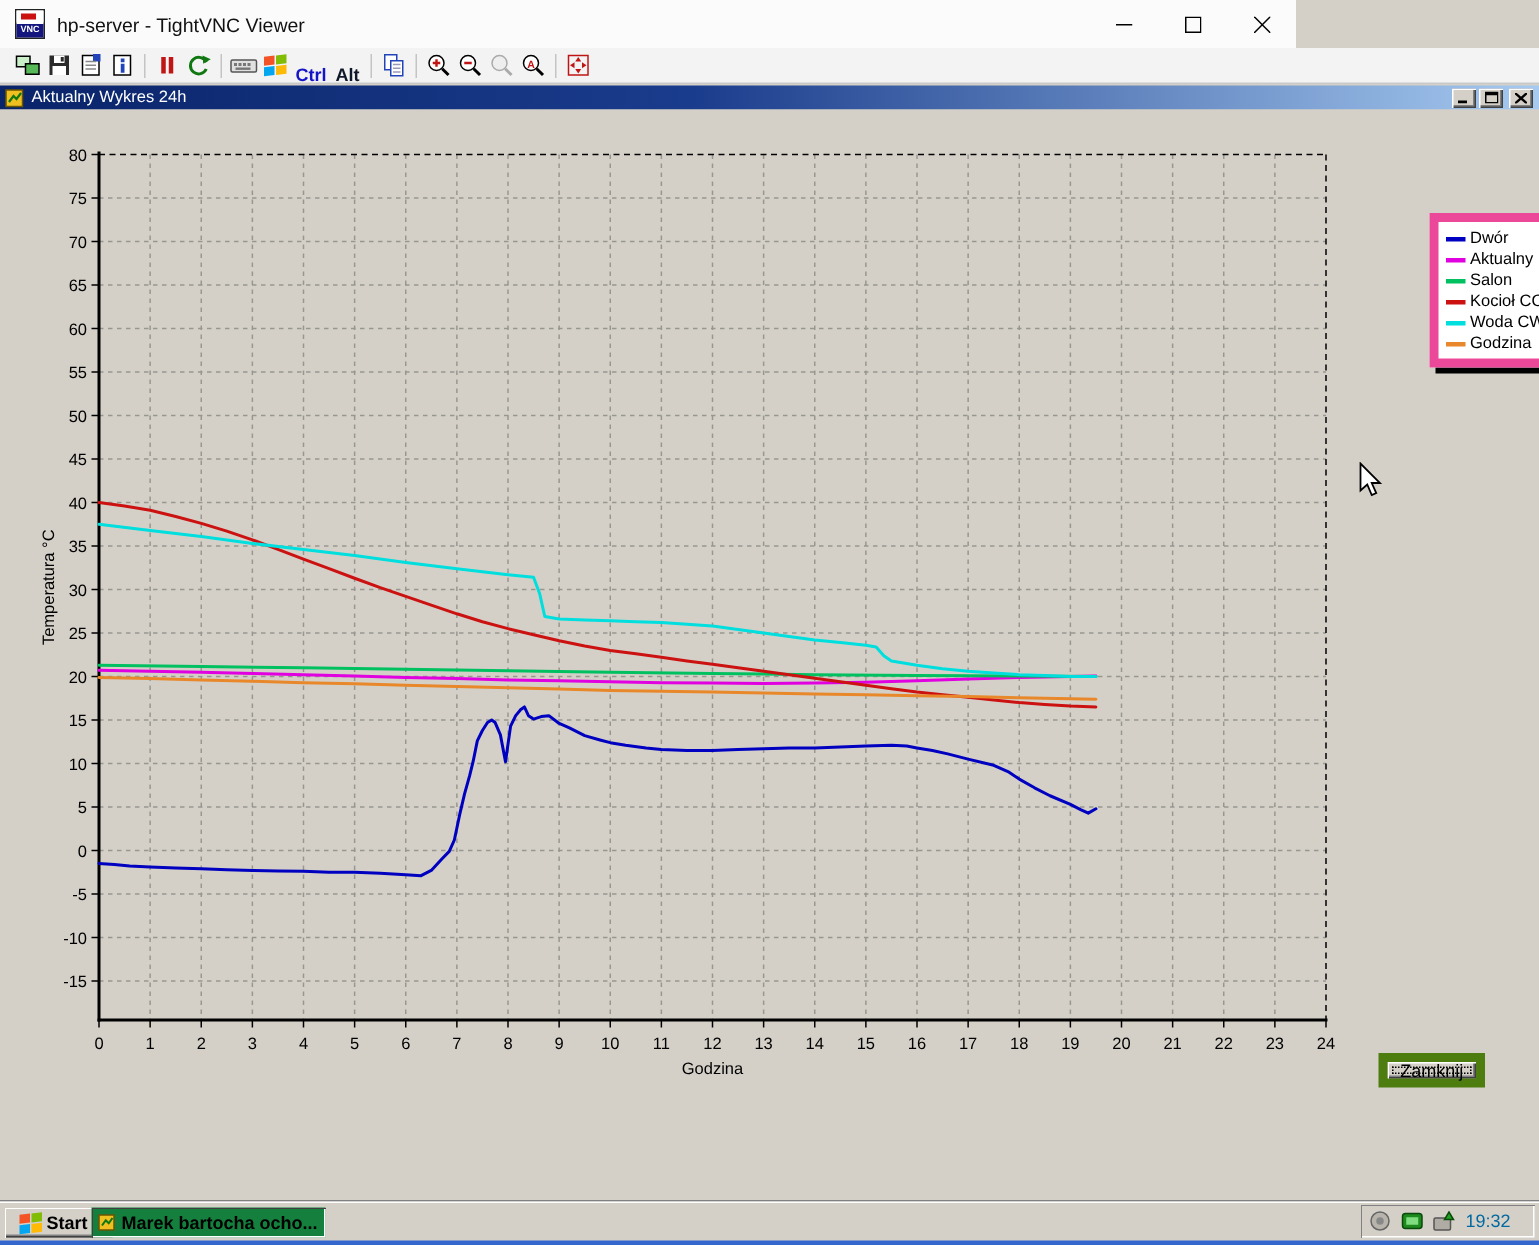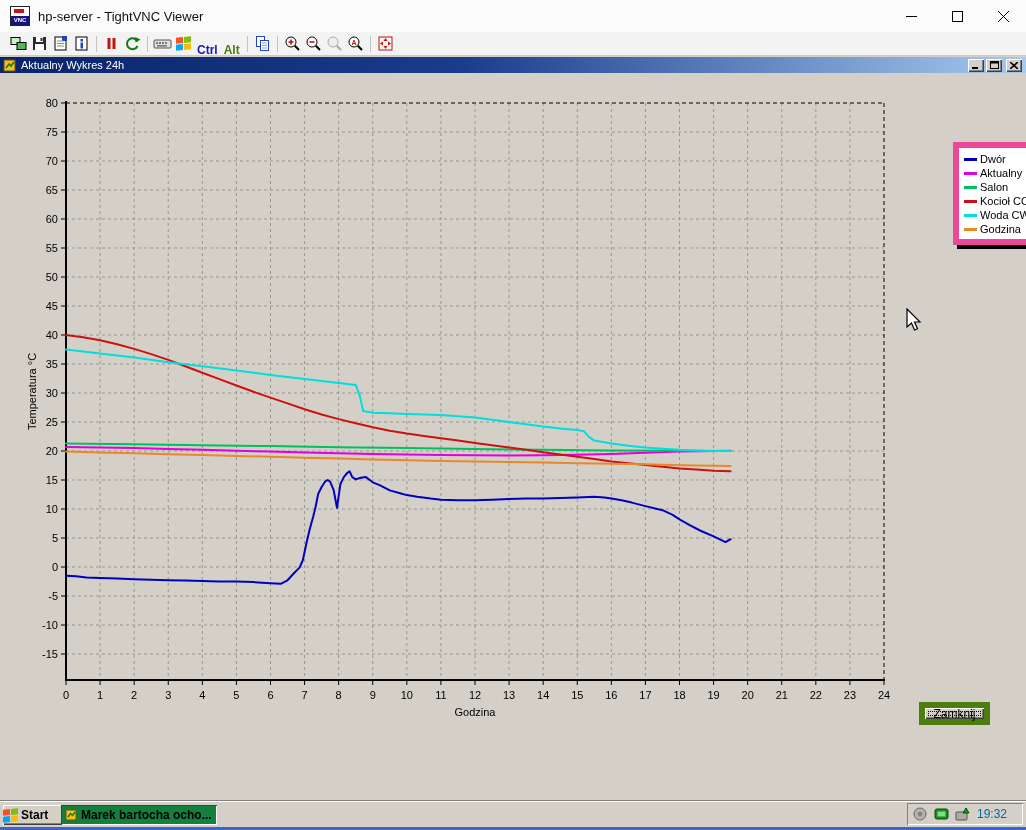--- a/index.html
+++ b/index.html
@@ -1,37 +1,37 @@
 <!DOCTYPE html>
 <html><head>
 <meta charset="utf-8">
 <style>
   html,body{margin:0;padding:0;}
   body{width:1026px;height:830px;position:relative;overflow:hidden;
        font-family:"Liberation Sans","DejaVu Sans",sans-serif;background:#d4d0c8;}
   .abs{position:absolute;}
 
   
-  #host-titlebar{left:0;top:0;width:1026px;height:32px;background:#fbfbfb;
+  #host-titlebar{left:0;top:0;width:864px;height:32px;background:#fbfbfb;
     border-bottom:1px solid #e3e3e3;display:flex;align-items:center;}
   #host-title{font-size:13px;color:#111;margin-left:8px;}
   .host-btn{width:46px;height:32px;display:flex;align-items:center;justify-content:center;}
   #vnc-icon{width:18px;height:18px;margin-left:10px;border:1px solid #222;background:#fff;position:relative;}
   #vnc-icon .v-top{position:absolute;left:0;top:0;width:100%;height:8px;background:#fff;}
   #vnc-icon .v-red{position:absolute;left:3px;top:2px;width:10px;height:4px;background:#cc1111;}
   #vnc-icon .v-bot{position:absolute;left:0;bottom:0;width:100%;height:9px;background:#15157e;
     color:#fff;font-size:6px;font-weight:bold;text-align:center;line-height:9px;}
 
   #host-toolbar{left:0;top:32px;width:1026px;height:24px;background:#f3f3f3;
     border-bottom:1px solid #c9c9c9;display:flex;align-items:center;padding-left:8px;box-sizing:border-box;}
   .tbtn{width:21px;height:20px;display:flex;align-items:center;justify-content:center;}
   .tsep{width:1px;height:16px;background:#c4c4c4;margin:0 4px;}
   .tb-text{font-size:12px;font-weight:bold;padding:0 3px;margin-top:12px;}
   #ctrl-label{color:#1515c8;}
-  #alt-label{color:#4d7c0f;}
+  #alt-label{color:#0f172a;}
 
   
   #remote-bg{left:0;top:56px;width:1026px;height:774px;background:#d4d0c8;}
   #app-titlebar{left:0;top:57px;width:1026px;height:16px;
     background:linear-gradient(90deg,#0a246a 0%,#1a3c8c 45%,#a6caf0 100%);
     display:flex;align-items:center;}
   #app-title{color:#fff;font-weight:normal;font-size:11px;margin-left:4px;}
   .cbtn{width:16px;height:13px;background:#d4d0c8;
     box-shadow:inset 1px 1px 0 #fff,inset -1px -1px 0 #404040,inset -2px -2px 0 #808080;
     display:flex;align-items:center;justify-content:center;}
@@ -52,21 +52,21 @@
     display:flex;align-items:center;justify-content:center;}
   #close-chart-btn .focus{position:absolute;left:3px;top:3px;right:3px;bottom:3px;
     border:1px dotted #000;}
   #close-chart-btn span.lbl{font-size:12px;color:#000;}
 
   
   #taskbar{left:0;top:801px;width:1026px;height:26px;background:#d4d0c8;
     border-top:1px solid #fff;box-shadow:0 -1px 0 #808080;}
   #start-btn{left:3px;top:805px;width:72px;height:20px;background:#d4d0c8;
     box-shadow:inset 1px 1px 0 #fff,inset -1px -1px 0 #404040,inset -2px -2px 0 #808080;
-    display:flex;align-items:center;padding-left:0;box-sizing:border-box;}
+    display:flex;align-items:center;padding-left:10px;box-sizing:border-box;}
   #start-btn .lbl{font-size:12px;font-weight:bold;margin-left:3px;}
   #task-btn{left:61px;top:805px;width:156px;height:20px;background:#15803d;
     box-shadow:inset 1px 1px 0 #404040,inset -1px -1px 0 #fff;
     display:flex;align-items:center;padding-left:4px;box-sizing:border-box;}
   #task-btn .lbl{font-size:12px;font-weight:bold;white-space:nowrap;overflow:hidden;margin-left:3px;}
   #tray{left:907px;top:803px;width:116px;height:22px;
     box-shadow:inset 1px 1px 0 #808080,inset -1px -1px 0 #fff;
     display:flex;align-items:center;padding-left:5px;box-sizing:border-box;}
   .tray-ic{width:16px;height:16px;margin-right:5px;display:flex;align-items:center;justify-content:center;}
   #clock{font-size:12px;color:#0369a1;margin-left:2px;}

